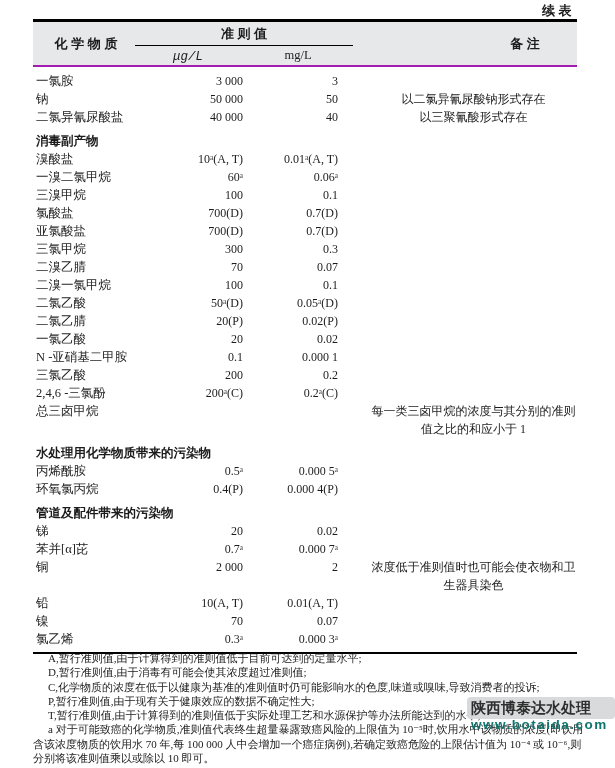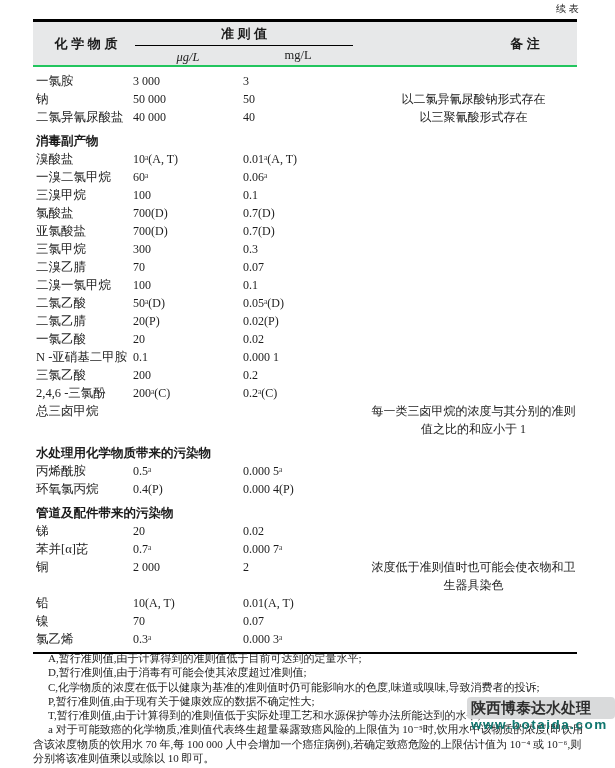--- a/index.html
+++ b/index.html
@@ -3,44 +3,44 @@
 <meta charset="utf-8">
 <style>
   html,body{margin:0;padding:0;}
   body{
     width:615px;height:768px;position:relative;background:#ffffff;
     overflow:hidden;
     font-family:"Liberation Serif","DejaVu Serif",serif;
     color:#1c1c1c;
   }
   .cont-label{
-    position:absolute;top:2px;left:556px;
+    position:absolute;top:2px;left:542px;
     font-family:"Liberation Sans","DejaVu Sans",sans-serif;
-    font-weight:normal;font-size:10px;white-space:nowrap;
+    font-weight:bold;font-size:13px;white-space:nowrap;
   }
   
   .tbl{position:absolute;left:33px;top:19px;width:544px;}
   .thead{
     position:relative;height:43px;
-    border-top:3px solid #000;border-bottom:2px solid #22c55e;
+    border-top:3px solid #000;border-bottom:2px solid #a21caf;
     background:#e7e8e9;
     font-family:"Liberation Sans","DejaVu Sans",sans-serif;
     font-weight:bold;font-size:13px;
   }
   .th{position:absolute;display:flex;align-items:center;justify-content:center;white-space:nowrap;}
   .th-chem{left:0;top:0;bottom:0;width:106px;}
   .th-guide{left:102px;top:1px;height:21px;width:218px;}
   .th-line{position:absolute;left:102px;top:23px;width:218px;height:1px;background:#000;}
-  .th-ug{left:100px;top:23px;height:24px;width:110px;font-family:Liberation Serif, serif;font-weight:normal;font-size:12.5px;font-style:italic;}
+  .th-ug{left:100px;top:23px;height:24px;width:110px;font-family:Liberation Mono, monospace;font-weight:normal;font-size:12.5px;font-style:italic;}
   .th-mg{left:210px;top:23px;height:20px;width:110px;font-family:"Liberation Serif","DejaVu Serif",serif;font-weight:normal;font-size:12.5px;}
   .th-note{left:432px;top:0;bottom:0;width:120px;}
   .tbody{padding:5px 0 4px 0;border-bottom:2px solid #000;}
   .trow{display:grid;grid-template-columns:100px 110px 95px 1fr;font-size:12.5px;line-height:18px;min-height:18px;}
   .c-name{padding-left:3px;white-space:nowrap;}
-  .c-ug,.c-mg{text-align:left;font-size:12px;white-space:nowrap;}
+  .c-ug,.c-mg{text-align:right;font-size:12px;white-space:nowrap;}
   .c-note{padding-left:32px;font-size:12px;line-height:18px;text-align:center;}
   .section-row{
     margin-top:6px;height:18px;line-height:18px;padding-left:3px;
     font-family:"Liberation Sans","DejaVu Sans",sans-serif;
     font-weight:bold;font-size:12.5px;white-space:nowrap;
   }
   
   .footnotes{position:absolute;left:33px;top:651px;width:564px;font-size:11px;line-height:14.3px;}
   .fn-line{white-space:nowrap;}
   .fn-indent{padding-left:15px;}

